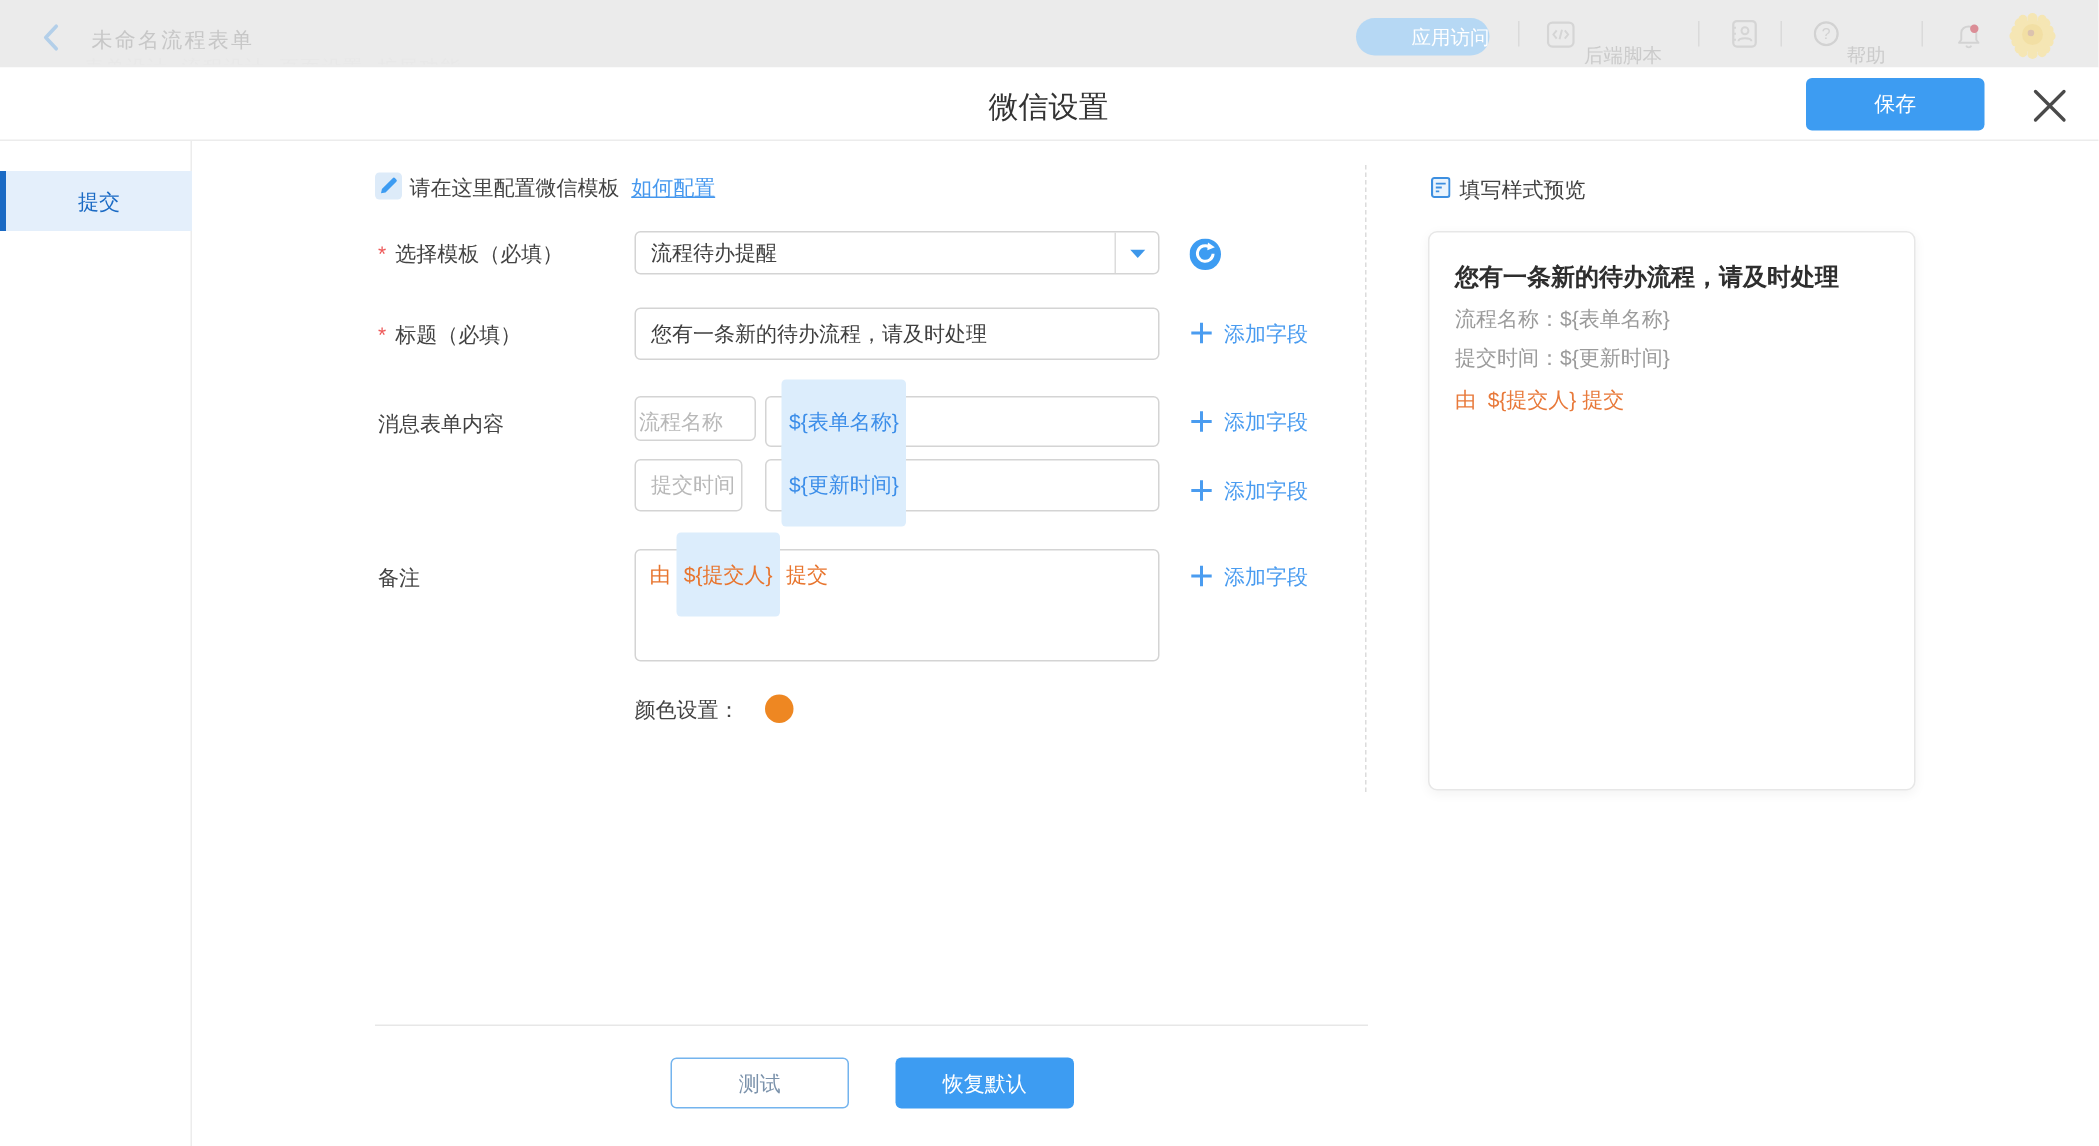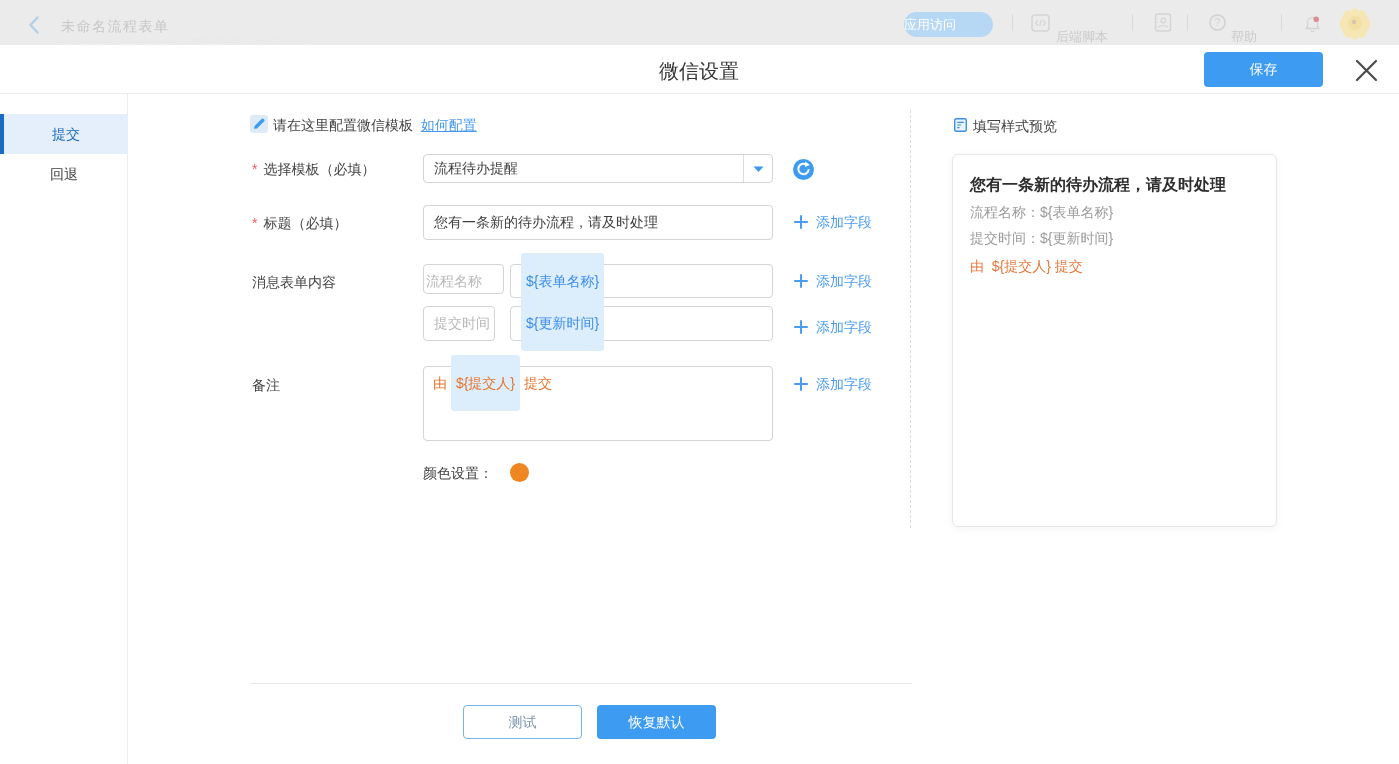--- a/index.html
+++ b/index.html
@@ -5,21 +5,21 @@
 * { margin:0; padding:0; box-sizing:border-box; }
 html,body { width:1399px; height:764px; overflow:hidden; background:#fff;
   font-family:"Liberation Sans", sans-serif; }
 .abs { position:absolute; }
 
 #topbar { position:absolute; left:0; top:0; width:1399px; height:45px; background:#ebebeb; }
 #ghosttabs { position:absolute; left:56px; top:36px; width:420px; height:7px; overflow:hidden;
   color:#e8e8e8; font-size:13px; letter-spacing:1px; }
 .tb-title { position:absolute; left:61px; top:18px; font-size:14px; color:#c7c7c7; letter-spacing:1.5px; }
 .pill { position:absolute; left:904px; top:12px; width:89px; height:25px; border-radius:13px;
-  background:#b6d8f4; color:#fff; font-size:13px; text-align:left; line-height:25px; }
+  background:#b6d8f4; color:#fff; font-size:13px; text-align:right; line-height:25px; }
 .tdiv { position:absolute; top:14px; width:1px; height:17px; background:#dadada; }
 .tb-txt { position:absolute; top:28px; font-size:13px; color:#cbcbcb; }
 
 #mheader { position:absolute; left:0; top:45px; width:1399px; height:49px; background:#fff;
   border-bottom:1px solid #ececec; }
 #mtitle { position:absolute; left:659px; top:58px; font-size:20px; font-weight:normal; color:#333; }
 #savebtn { position:absolute; left:1204px; top:52px; width:119px; height:35px; border-radius:4px;
   background:#3d9cf2; color:#fff; font-size:14px; text-align:center; line-height:35px; }
 
 #sidebar { position:absolute; left:0; top:94px; width:128px; height:670px; background:#fff;
@@ -38,21 +38,21 @@
 .addf svg { vertical-align:-3px; margin-right:7px; }
 .link { color:#4698ee; text-decoration:underline; }
 
 #vdash { position:absolute; left:910px; top:110px; height:418px; width:0; border-left:1px dashed #dcdcdc; }
 #pcard { position:absolute; left:952px; top:154px; width:325px; height:373px; background:#fff;
   border:1px solid #e7e7e7; border-radius:6px; box-shadow:0 2px 8px rgba(0,0,0,0.05); }
 
 #hsep { position:absolute; left:250px; top:683px; width:662px; height:1px; background:#e7e7e7; }
 .btn { position:absolute; top:705px; height:34px; width:119px; border-radius:4px; font-size:14px;
   text-align:center; line-height:32px; }
-#btn-test { left:463px; border:1px solid #74b4ee; color:#7b92ab; background:#fff; }
+#btn-test { left:447px; border:1px solid #74b4ee; color:#7b92ab; background:#fff; }
 #btn-reset { left:597px; background:#3d9cf2; color:#fff; line-height:34px; }
 </style>
 </head>
 <body>
 
 <div id="topbar">
   <svg class="abs" style="left:27px;top:15px" width="14" height="20" viewBox="0 0 14 20">
     <polyline points="10.5,2.5 3.5,10 10.5,17.5" fill="none" stroke="#b3cfe9" stroke-width="2.4" stroke-linecap="round" stroke-linejoin="round"></polyline>
   </svg>
   <div class="tb-title">未命名流程表单</div>
@@ -110,21 +110,20 @@
 
 <div id="mheader"></div>
 <div id="mtitle">微信设置</div>
 <div id="savebtn">保存</div>
 <svg class="abs" style="left:1355px;top:59px" width="23" height="23" viewBox="0 0 23 23">
   <path d="M2 2 L21 21 M21 2 L2 21" stroke="#4a4a4a" stroke-width="2.2" stroke-linecap="round"></path>
 </svg>
 
 <div id="sidebar">
   <div class="sitem active" style="top:20px">提交</div>
-  <div class="sitem" style="top:60px">回退</div>
 </div>
 
 <div class="abs" style="left:250px;top:115px;width:18px;height:18px;background:#ddebf9;border-radius:3px;">
   <svg width="18" height="18" viewBox="0 0 18 18">
     <path d="M4 13.8 L4.6 11 L11.8 3.8 A1.1 1.1 0 0 1 13.4 3.8 L14.2 4.6 A1.1 1.1 0 0 1 14.2 6.2 L7 13.4 L4 13.8 Z" fill="#3d9cf2"></path>
   </svg>
 </div>
 <div class="lbl" style="left:273px;top:117px;">请在这里配置微信模板&nbsp; <span class="link">如何配置</span></div>
 
 <div class="lbl" style="left:252px;top:161px;"><span class="star">*</span>选择模板（必填）</div>

